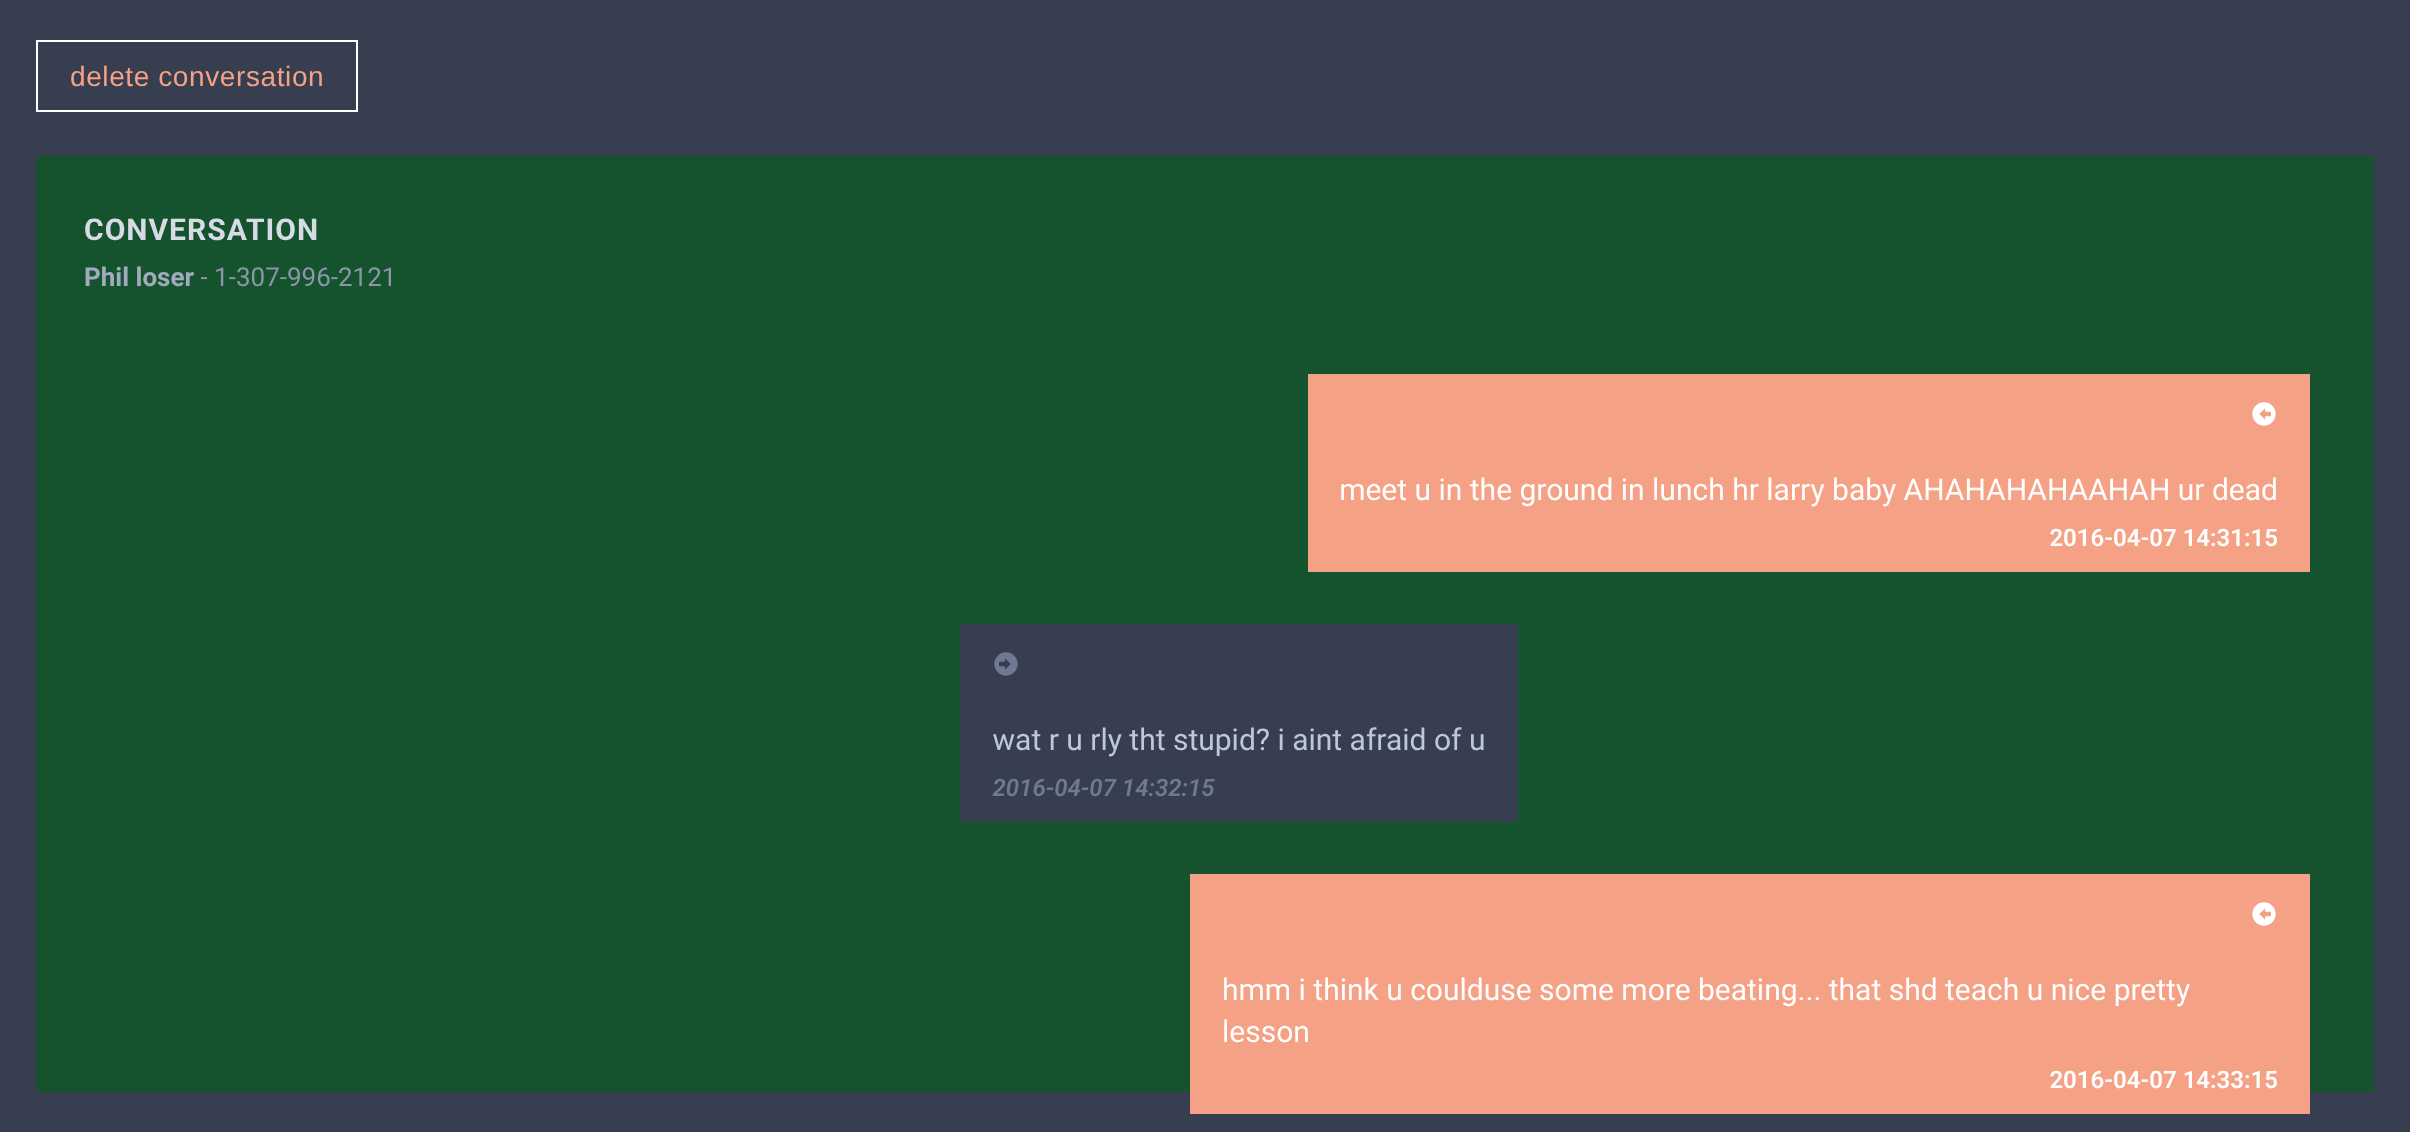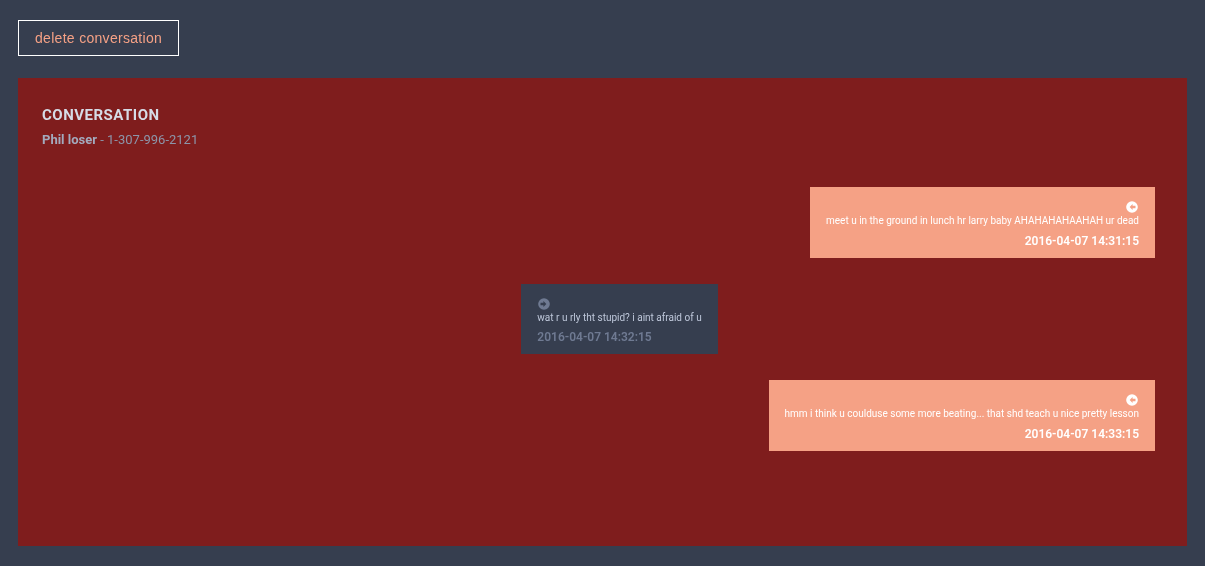--- a/index.html
+++ b/index.html
@@ -19,21 +19,21 @@
       background: transparent;
       border: 1px solid #ffffff;
       color: #f5a185;
       padding: 9px 16px;
       font-size: 14px;
       font-weight: 500;
       cursor: pointer;
       letter-spacing: 0.3px;
     }
     .panel {
-      background-color: #7f1d1d;
+      background-color: #14532d;
       margin-top: 22px;
       padding: 28px 24px 40px 24px;
       height: 468px;
     }
     .panel-title {
       color: #d6dbe6;
       font-size: 15px;
       font-weight: 700;
       letter-spacing: 0.5px;
     }
@@ -87,39 +87,40 @@
       height: 14px;
       display: inline-block;
     }
     .bubble.incoming .arrow-icon svg {
       fill: #ffffff;
     }
     .bubble.outgoing .arrow-icon svg {
       fill: #6f7a92;
     }
     .msg-text {
-      font-size: 10px;
-      margin-top: 1px;
+      font-size: 15px;
+      margin-top: 22px;
       line-height: 1.45;
     }
     .bubble.outgoing .msg-text {
       color: #bfc8db;
     }
     .msg-time {
       font-size: 12px;
       font-weight: 600;
       text-align: right;
       margin-top: 5px;
     }
     .bubble.incoming .msg-time {
       color: #ffffff;
     }
     .bubble.outgoing .msg-time {
       color: #6f7a92;
       text-align: left;
+      font-style: italic;
     }
   </style>
 </head>
 <body>
 
 
 
 <button class="delete-btn">delete conversation</button>
 
 <div class="panel">

